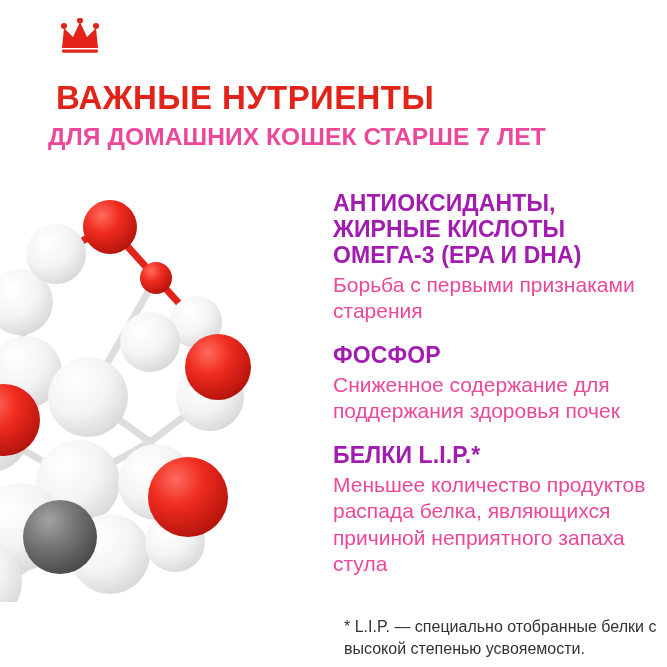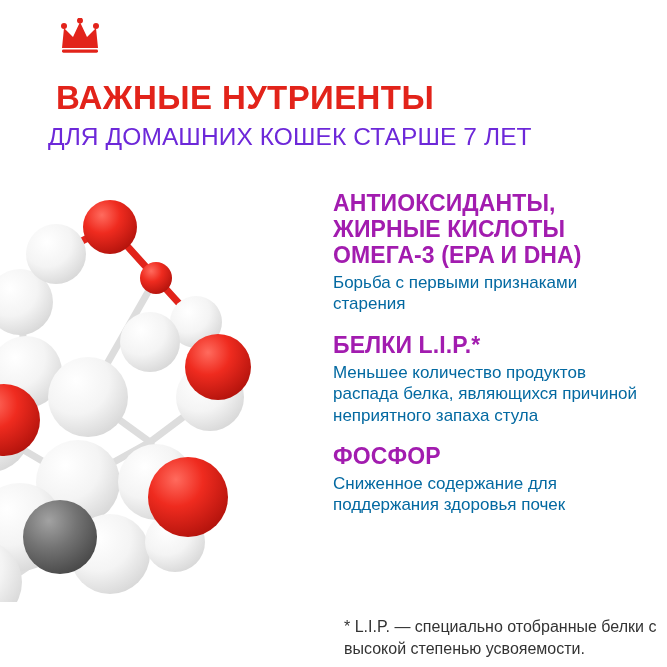--- a/index.html
+++ b/index.html
@@ -40,23 +40,23 @@
   .main-title {
     color: #e2231a;
     font-size: 33px;
     font-weight: bold;
     letter-spacing: 0.4px;
     line-height: 1.08;
     margin: 8px;
     white-space: nowrap;
   }
   .sub-title {
-    color: #6d28d9;
+    color: #ec4899;
     font-size: 24.5px;
-    font-weight: normal;
+    font-weight: bold;
     letter-spacing: 0.1px;
     line-height: 1.1;
     margin: 2px 0 0 0;
     white-space: nowrap;
   }
 
   
   .right-col {
     position: absolute;
     left: 333px;
@@ -68,22 +68,22 @@
   }
   .section-head {
     color: #a21caf;
     font-size: 23px;
     font-weight: bold;
     line-height: 1.13;
     margin: 0 0 4px 0;
     letter-spacing: 0.1px;
   }
   .section-body {
-    color: #0369a1;
-    font-size: 17px;
+    color: #ec4899;
+    font-size: 21px;
     line-height: 1.26;
     margin: 0;
   }
   .footnote {
     position: absolute;
     left: 344px;
     top: 616px;
     width: 320px;
     color: #333333;
     font-size: 16px;
@@ -191,26 +191,26 @@
   </div>
 
   <div class="right-col">
 
     <div class="section">
       <p class="section-head">АНТИОКСИДАНТЫ, ЖИРНЫЕ КИСЛОТЫ ОМЕГА-3 (EPA И DHA)</p>
       <p class="section-body">Борьба с первыми признаками старения</p>
     </div>
 
     <div class="section">
+      <p class="section-head">ФОСФОР</p>
+      <p class="section-body">Сниженное содержание для поддержания здоровья почек</p>
+    </div>
+
+    <div class="section">
       <p class="section-head">БЕЛКИ L.I.P.*</p>
       <p class="section-body">Меньшее количество продуктов распада белка, являющихся причиной неприятного запаха стула</p>
     </div>
 
-    <div class="section">
-      <p class="section-head">ФОСФОР</p>
-      <p class="section-body">Сниженное содержание для поддержания здоровья почек</p>
-    </div>
-
   </div>
 
   <div class="footnote">* L.I.P. — специально отобранные белки с высокой степенью усвояемости.</div>
 
 </div>
 
 </body></html>

